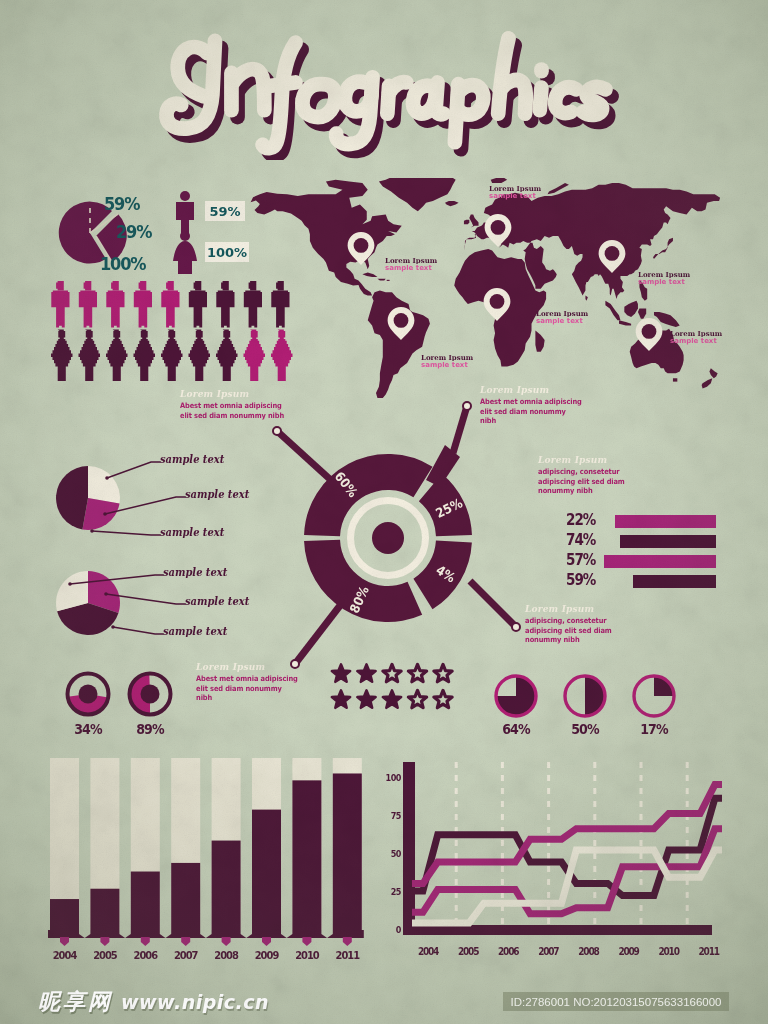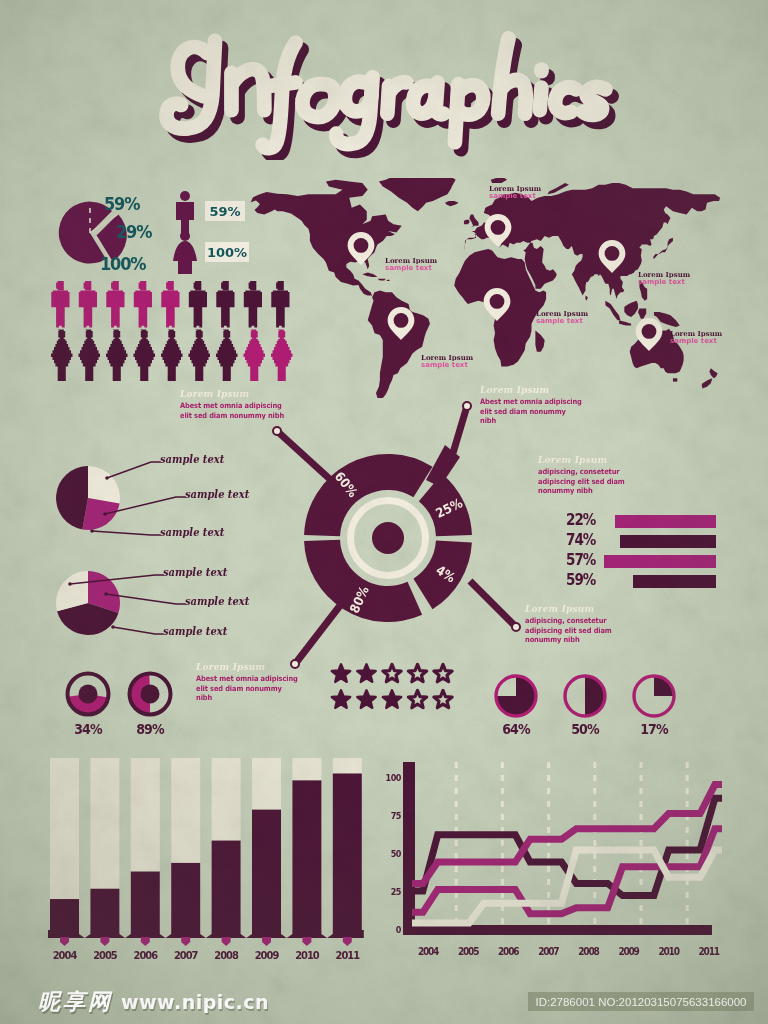--- a/index.html
+++ b/index.html
@@ -35,23 +35,23 @@
   .map-label{line-height:1;}
   .map-label-h{color:#4e1538;font-weight:bold;font-family:"DejaVu Serif",serif;
                font-size:7px;white-space:nowrap;overflow:hidden;letter-spacing:0px;}
   .map-label-s{color:#e356a2;font-weight:bold;font-family:"DejaVu Sans",sans-serif;
                font-size:7px;white-space:nowrap;overflow:hidden;margin-top:1px;}
 
   
   #footer{left:38px;top:991px;display:flex;align-items:baseline;gap:8px;}
   #brand-cn{font-family:"DejaVu Sans",sans-serif;font-weight:bold;font-size:22px;color:#ffffff;
             letter-spacing:3px;line-height:1;text-shadow:1px 2px 0 rgba(90,100,75,.55);font-style:italic;}
-  #brand-url{font-family:"DejaVu Sans",sans-serif;font-weight:bold;font-size:19px;
+  #brand-url{font-family:"DejaVu Sans",sans-serif;font-style:italic;font-weight:bold;font-size:19px;
              color:#ffffff;letter-spacing:.5px;line-height:1;text-shadow:1px 2px 0 rgba(90,100,75,.45);}
-  #idbar{left:528px;top:992px;width:226px;height:19px;background:rgba(122,132,104,.55);
+  #idbar{left:503px;top:992px;width:226px;height:19px;background:rgba(122,132,104,.55);
          color:#f2f4ee;font-family:"Liberation Sans",sans-serif;font-size:11.5px;
          display:flex;align-items:center;justify-content:center;letter-spacing:0px;}
 
   .pctbox{background:#f7f3e6;color:#15595e;font-weight:bold;
           font-family:"DejaVu Sans",sans-serif;display:flex;align-items:center;
           justify-content:center;}
 </style>
 </head>
 <body>
 

